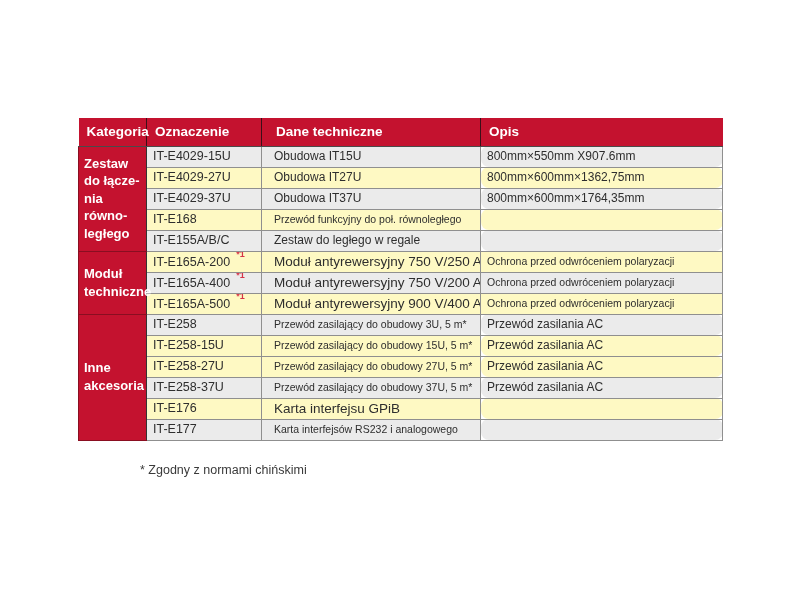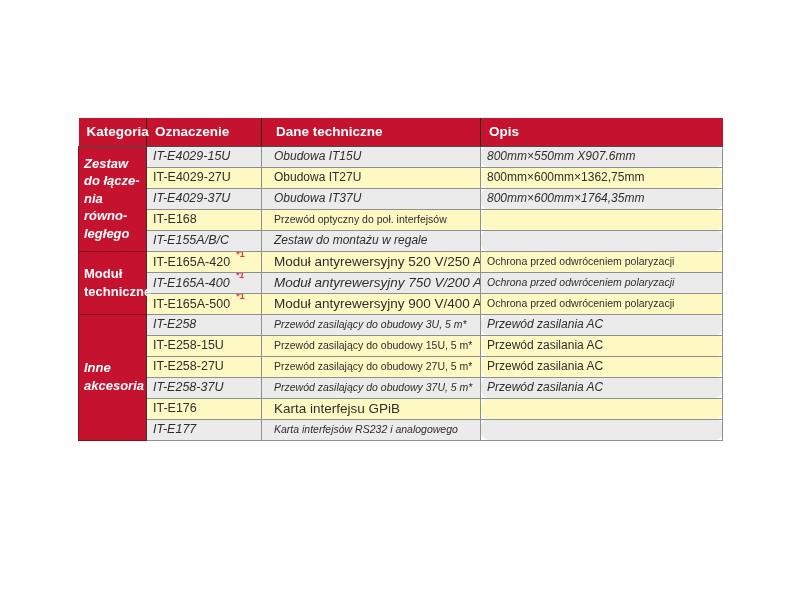--- a/index.html
+++ b/index.html
@@ -23,21 +23,21 @@
     background:var(--red);color:#fff;font-weight:bold;text-align:left;
     font-size:13.5px;height:28px;padding:2px 8px;vertical-align:middle;
     border-bottom:1px solid var(--line-dark);
   }
   thead th + th{border-left:1px solid #3c0f18;}
   thead th.h-tech{padding-left:14px;}
   tbody td{
     height:21px;vertical-align:middle;border:1px solid var(--line);
     background:#fef9c3;padding:1px 6px;line-height:1.15;overflow:hidden;white-space:nowrap;
   }
-  tbody tr.shaded td{background:var(--shade);font-style:italic;}
+  tbody tr.shaded td{background:var(--shade);}
   td.cat{
     background:var(--red) !important;color:#fff;font-weight:bold;font-size:13px;
     padding:2px 4px 2px 5px;line-height:1.35;white-space:pre-line;vertical-align:middle;
     border:1px solid var(--red-dark);border-right:1px solid #333;overflow:visible;
   }
   td.code{font-size:12.5px;}
   td.tech{padding-left:12px;}
   td.tech.sz-md{font-size:12px;}
   td.tech.sz-sm{font-size:10.5px;}
   td.tech.sz-lg{font-size:13.5px;}
@@ -84,33 +84,33 @@
             <td class="tech sz-md">Obudowa IT27U</td>
             <td class="desc sz-md">800mm×600mm×1362,75mm</td>
           </tr>
           <tr class="shaded">
             <td class="code"><span>IT-E4029-37U</span></td>
             <td class="tech sz-md">Obudowa IT37U</td>
             <td class="desc sz-md">800mm×600mm×1764,35mm</td>
           </tr>
           <tr>
             <td class="code"><span>IT-E168</span></td>
-            <td class="tech sz-sm">Przewód optyczny do poł. interfejsów</td>
+            <td class="tech sz-sm">Przewód funkcyjny do poł. równoległego</td>
             <td class="desc sz-md"></td>
           </tr>
           <tr class="shaded">
             <td class="code"><span>IT-E155A/B/C</span></td>
-            <td class="tech sz-md">Zestaw do montażu w regale</td>
+            <td class="tech sz-md">Zestaw do ległego w regale</td>
             <td class="desc sz-md"></td>
           </tr>
           <tr>
             <td class="cat" rowspan="3">Moduł
 techniczne</td>
-            <td class="code"><span>IT-E165A-420</span><sup class="fn">*1</sup></td>
-            <td class="tech sz-lg">Moduł antyrewersyjny 520 V/250 A</td>
+            <td class="code"><span>IT-E165A-200</span><sup class="fn">*1</sup></td>
+            <td class="tech sz-lg">Moduł antyrewersyjny 750 V/250 A</td>
             <td class="desc sz-sm">Ochrona przed odwróceniem polaryzacji</td>
           </tr>
           <tr class="shaded">
             <td class="code"><span>IT-E165A-400</span><sup class="fn">*1</sup></td>
             <td class="tech sz-lg">Moduł antyrewersyjny 750 V/200 A</td>
             <td class="desc sz-sm">Ochrona przed odwróceniem polaryzacji</td>
           </tr>
           <tr>
             <td class="code"><span>IT-E165A-500</span><sup class="fn">*1</sup></td>
             <td class="tech sz-lg">Moduł antyrewersyjny 900 V/400 A</td>
@@ -144,13 +144,14 @@
             <td class="desc sz-md"></td>
           </tr>
           <tr class="shaded">
             <td class="code"><span>IT-E177</span></td>
             <td class="tech sz-sm">Karta interfejsów RS232 i analogowego</td>
             <td class="desc sz-md"></td>
           </tr>
         </tbody>
     </table>
   </div>
+  <div class="footnote">* Zgodny z normami chińskimi</div>
 </div>
 
 </body></html>

